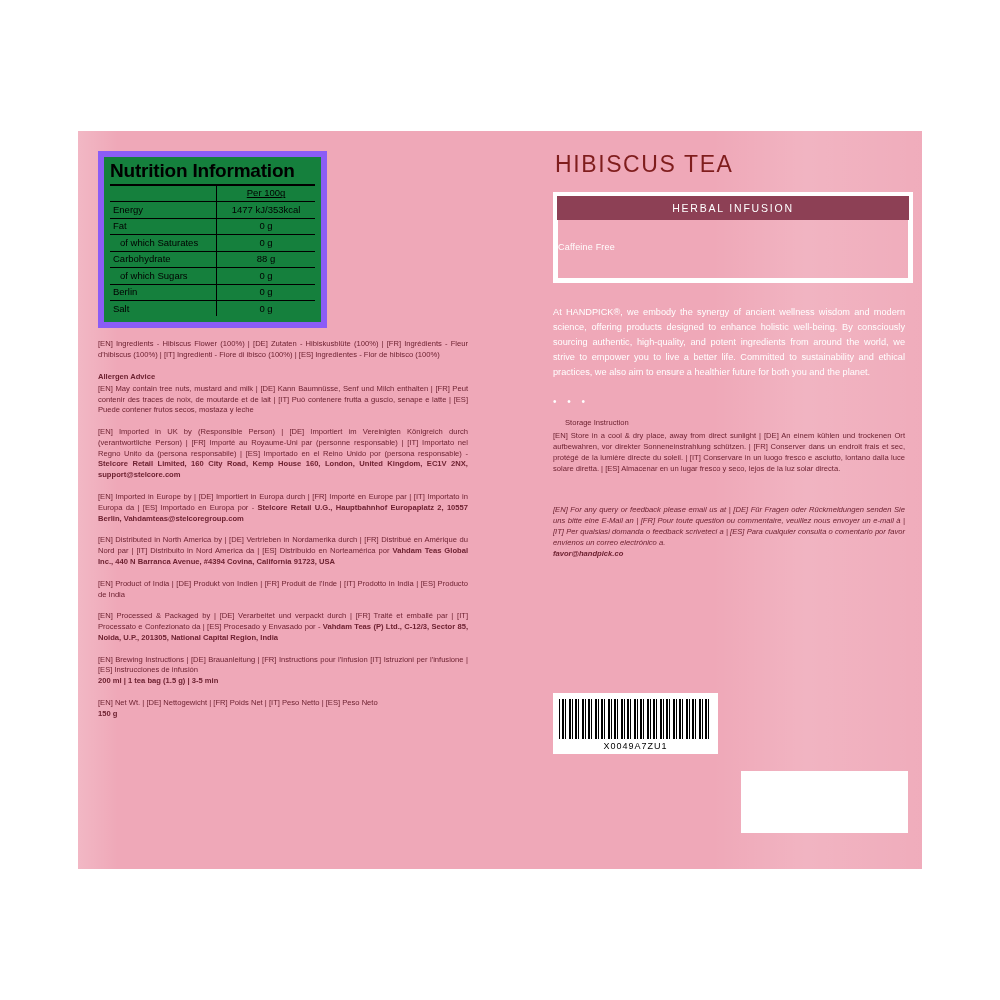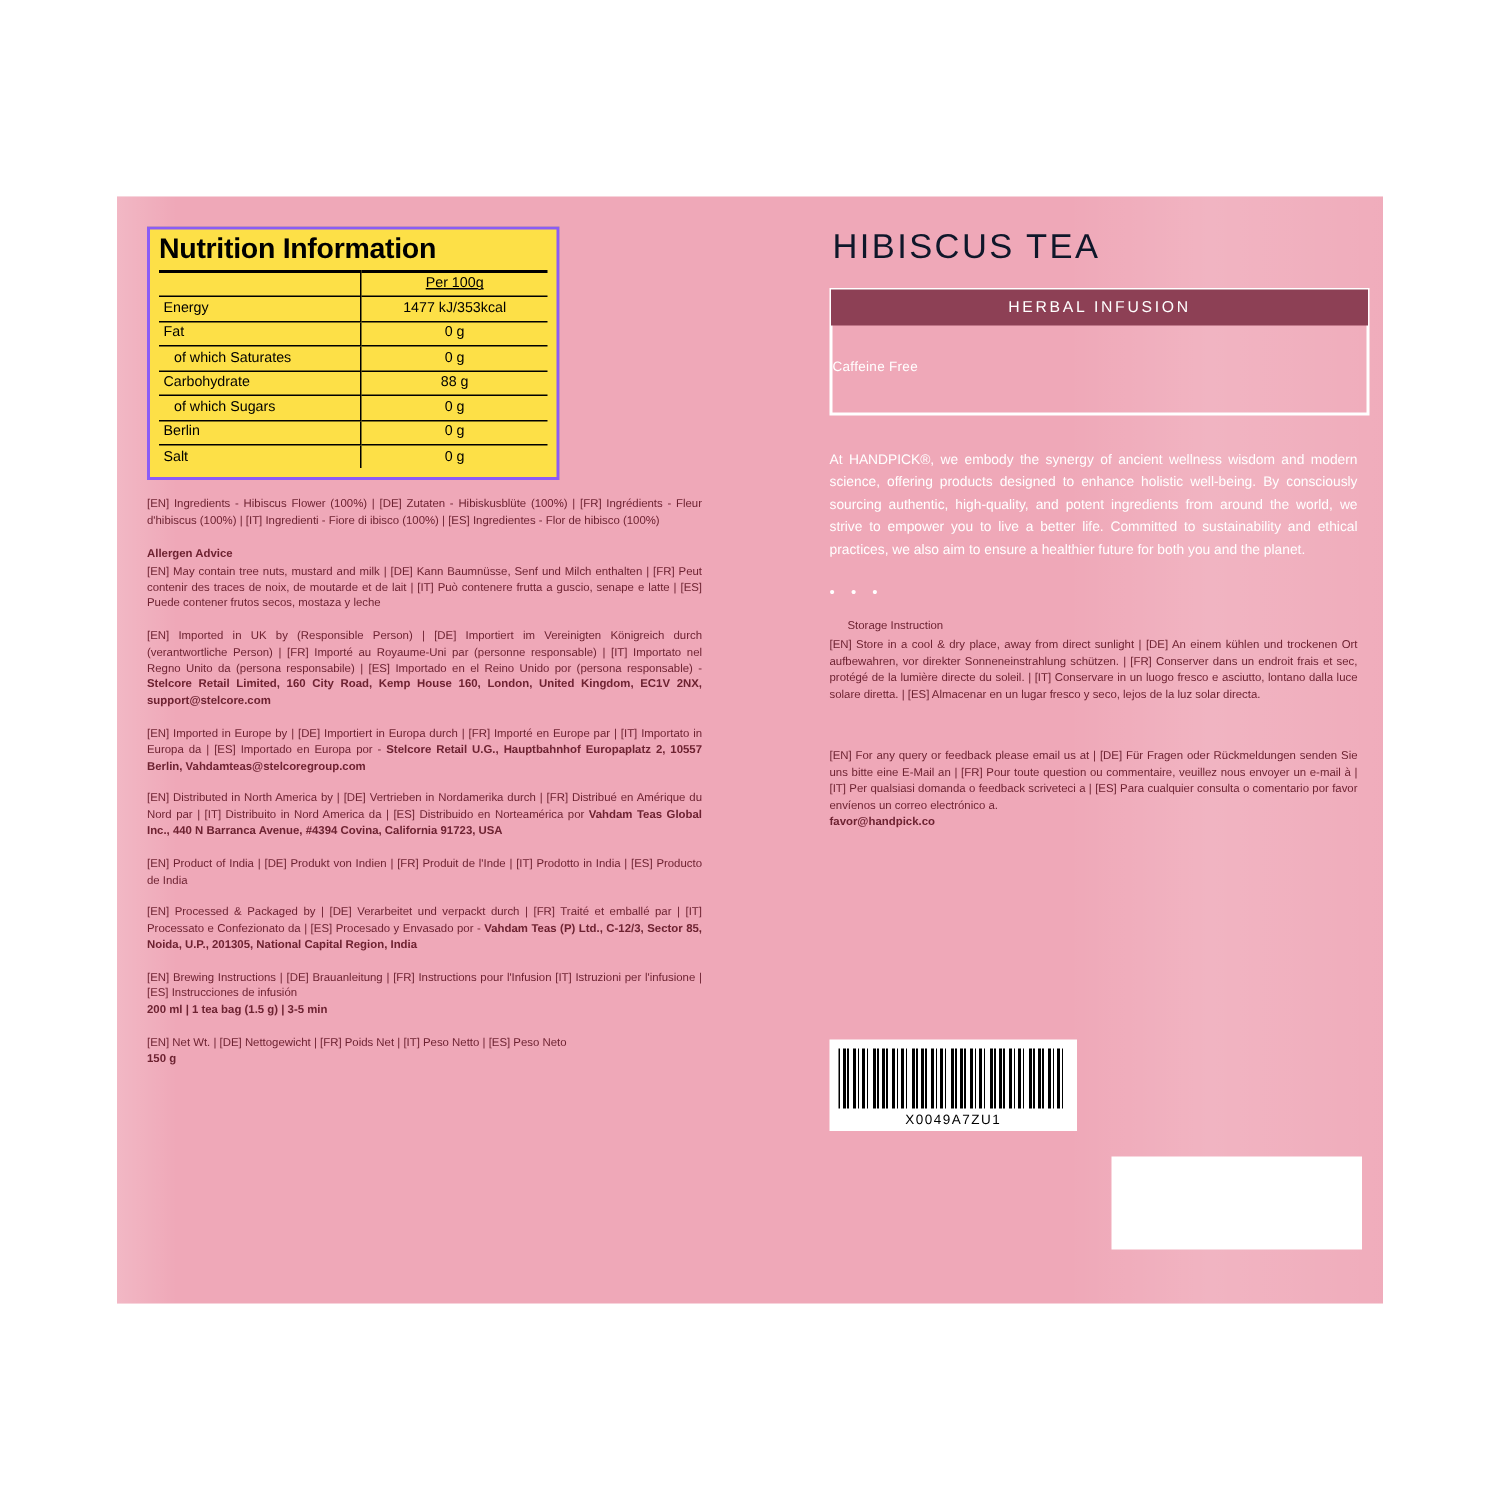--- a/index.html
+++ b/index.html
@@ -46,24 +46,24 @@
   }
   .col-right {
     position: absolute;
     left: 475px;
     top: 20px;
     width: 360px;
   }
 
   
   .nutrition {
-    background: #fde047;
-    border: 2px solid #8b5cf6;
+    background: #15803d;
+    border: 6px solid #8b5cf6;
     padding: 4px 6px 6px 6px;
-    width: 275px;
+    width: 229px;
     box-sizing: border-box;
   }
   .nutrition h2 {
     margin: 0 0 3px 0;
     font-size: 19px;
     font-weight: bold;
     letter-spacing: -0.2px;
     color: #000;
     line-height: 1.05;
   }
@@ -107,26 +107,26 @@
   .block .title {
     font-weight: bold;
     display: block;
     margin-bottom: 1px;
   }
 
   
   .product-title {
     font-size: 23px;
     letter-spacing: 1.6px;
-    color: #0f172a;
+    color: #7f1d1d;
     font-weight: normal;
     margin: 0 0 14px 2px;
   }
   .infusion-box {
-    border: 2px solid #ffffff;
+    border: 5px solid #ffffff;
     box-sizing: border-box;
     width: 360px;
     padding-bottom: 26px;
   }
   .infusion-bar {
     background: #8d4055;
     color: #ffffff;
     text-align: center;
     font-size: 10.5px;
     letter-spacing: 1.8px;
@@ -161,21 +161,21 @@
     text-align: justify;
     width: 352px;
   }
   .rblock .title {
     font-weight: normal;
     display: block;
     margin-bottom: 2px;
     padding-left: 12px;
   }
   .rblock .b { font-weight: bold; }
-  .rblock.spaced { margin-top: 30px; }
+  .rblock.spaced { margin-top: 30px; font-style: italic; }
 
   
   .barcode-wrap {
     position: absolute;
     left: 475px;
     top: 562px;
     width: 165px;
     background: #ffffff;
     padding: 6px 6px 3px 6px;
     box-sizing: border-box;

